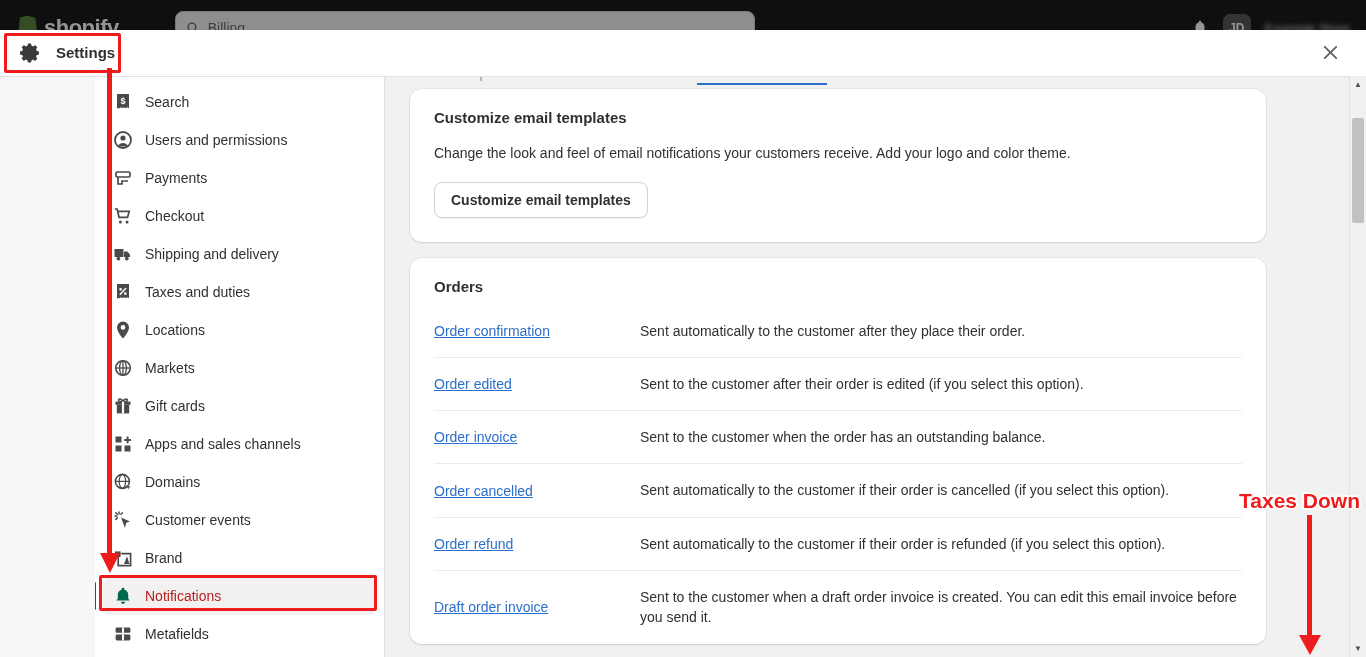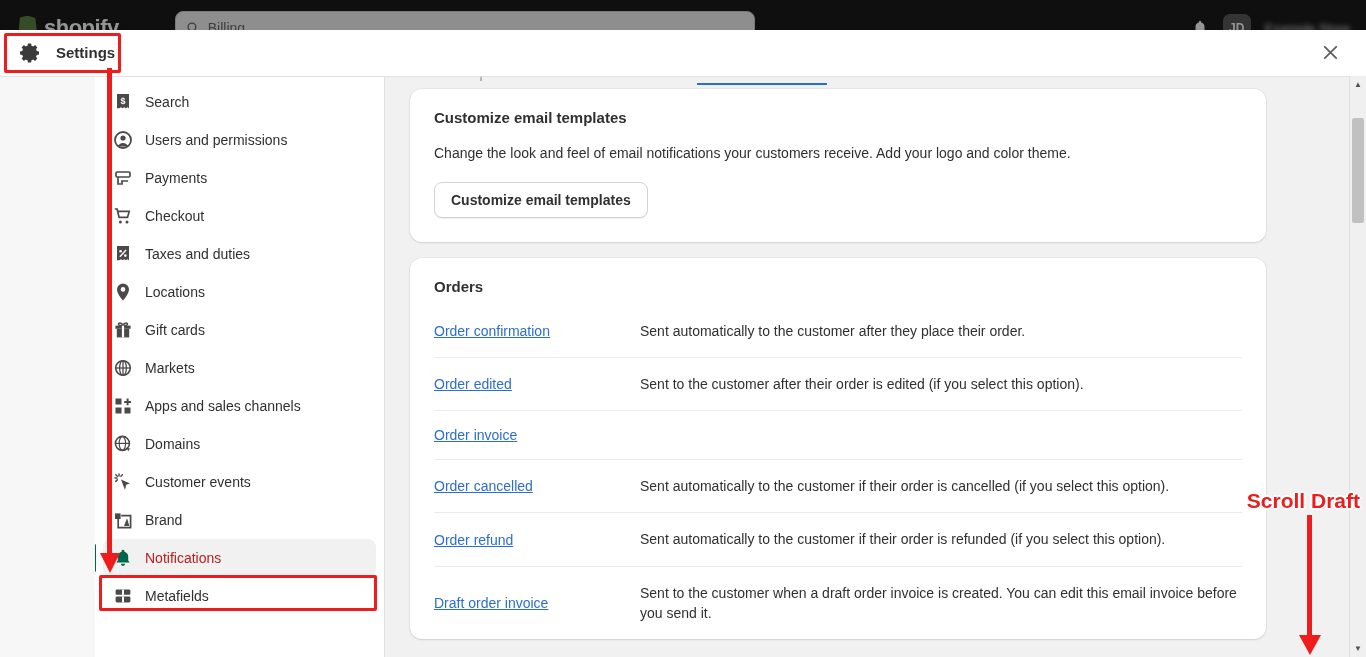--- a/index.html
+++ b/index.html
@@ -333,20 +333,29 @@
 
       <div class="nav-item">
         <svg class="nav-icon" viewBox="0 0 20 20">
           <path fill="none" stroke="#4a4a4a" stroke-width="1.7" d="M1.8 3h2.3l2 8.4h8.4l1.7-6H5.2"></path>
           <circle cx="7.4" cy="16" r="1.5" fill="#4a4a4a"></circle>
           <circle cx="14" cy="16" r="1.5" fill="#4a4a4a"></circle>
         </svg>
         <span class="nav-label">Checkout</span>
       </div>
 
+      <div class="nav-item">
+        <svg class="nav-icon" viewBox="0 0 20 20">
+          <path fill="#4a4a4a" d="M1.5 5h9v8h-9z"></path>
+          <path fill="#4a4a4a" d="M11 7.6h3.4l2.6 2.8V13H11z"></path>
+          <circle cx="5.4" cy="14.6" r="1.9" fill="#4a4a4a"></circle>
+          <circle cx="13.8" cy="14.6" r="1.9" fill="#4a4a4a"></circle>
+        </svg>
+        <span class="nav-label">Shipping and delivery</span>
+      </div>
 
       <div class="nav-item">
         <svg class="nav-icon" viewBox="0 0 20 20">
           <path fill="#4a4a4a" d="M4 2h12v14.2l-1.6-1-1.6 1-1.6-1-1.6 1-1.6-1-1.6 1L4 16.2z"></path>
           <circle cx="7.6" cy="7.2" r="1.3" fill="#fff"></circle>
           <circle cx="12.3" cy="11.6" r="1.3" fill="#fff"></circle>
           <line x1="13.1" y1="6" x2="6.8" y2="12.8" stroke="#fff" stroke-width="1.4"></line>
         </svg>
         <span class="nav-label">Taxes and duties</span>
       </div>
@@ -354,36 +363,36 @@
       <div class="nav-item">
         <svg class="nav-icon" viewBox="0 0 20 20">
           <path fill="#4a4a4a" d="M10 1.5a6 6 0 00-6 6c0 4.4 6 11 6 11s6-6.6 6-11a6 6 0 00-6-6z"></path>
           <circle cx="10" cy="7.4" r="2.3" fill="#fff"></circle>
         </svg>
         <span class="nav-label">Locations</span>
       </div>
 
       <div class="nav-item">
         <svg class="nav-icon" viewBox="0 0 20 20">
+          <circle cx="10" cy="10" r="7.3" fill="none" stroke="#4a4a4a" stroke-width="1.6"></circle>
+          <ellipse cx="10" cy="10" rx="3.4" ry="7.3" fill="none" stroke="#4a4a4a" stroke-width="1.3"></ellipse>
+          <line x1="2.7" y1="10" x2="17.3" y2="10" stroke="#4a4a4a" stroke-width="1.3"></line>
+          <line x1="10" y1="2.7" x2="10" y2="17.3" stroke="#4a4a4a" stroke-width="1.3"></line>
+        </svg>
+        <span class="nav-label">Markets</span>
+      </div>
+
+      <div class="nav-item">
+        <svg class="nav-icon" viewBox="0 0 20 20">
           <path fill="none" stroke="#4a4a4a" stroke-width="1.6" d="M10 5.2C8.6 2 5.2 2.6 5.6 4.6 5.9 6 8.2 5.4 10 5.2zM10 5.2c1.4-3.2 4.8-2.6 4.4-.6-.3 1.4-2.6.8-4.4.6z"></path>
           <rect x="2.4" y="5.6" width="15.2" height="3.2" fill="#4a4a4a"></rect>
           <rect x="3.8" y="9" width="12.4" height="8.4" fill="#4a4a4a"></rect>
           <rect x="8.9" y="5.6" width="2.2" height="11.8" fill="#fff"></rect>
         </svg>
         <span class="nav-label">Gift cards</span>
-      </div>
-
-      <div class="nav-item">
-        <svg class="nav-icon" viewBox="0 0 20 20">
-          <circle cx="10" cy="10" r="7.3" fill="none" stroke="#4a4a4a" stroke-width="1.6"></circle>
-          <ellipse cx="10" cy="10" rx="3.4" ry="7.3" fill="none" stroke="#4a4a4a" stroke-width="1.3"></ellipse>
-          <line x1="2.7" y1="10" x2="17.3" y2="10" stroke="#4a4a4a" stroke-width="1.3"></line>
-          <line x1="10" y1="2.7" x2="10" y2="17.3" stroke="#4a4a4a" stroke-width="1.3"></line>
-        </svg>
-        <span class="nav-label">Markets</span>
       </div>
 
       <div class="nav-item">
         <svg class="nav-icon" viewBox="0 0 20 20">
           <rect x="2.5" y="2.5" width="6" height="6" fill="#4a4a4a"></rect>
           <rect x="2.5" y="11.5" width="6" height="6" fill="#4a4a4a"></rect>
           <rect x="11.5" y="11.5" width="6" height="6" fill="#4a4a4a"></rect>
           <path fill="#4a4a4a" d="M13.6 2.5h2v2.4h2.4v2h-2.4v2.4h-2V6.9h-2.4v-2h2.4z"></path>
         </svg>
         <span class="nav-label">Apps and sales channels</span>
@@ -461,20 +470,21 @@
         <div class="notif-row">
           <a class="notif-name">Order confirmation</a>
           <span class="notif-desc">Sent automatically to the customer after they place their order.</span>
         </div>
         <div class="notif-row">
           <a class="notif-name">Order edited</a>
           <span class="notif-desc">Sent to the customer after their order is edited (if you select this option).</span>
         </div>
         <div class="notif-row">
           <a class="notif-name">Order invoice</a>
+          <span class="notif-desc">Sent to the customer when the order has an outstanding balance.</span>
         </div>
         <div class="notif-row">
           <a class="notif-name">Order cancelled</a>
           <span class="notif-desc">Sent automatically to the customer if their order is cancelled (if you select this option).</span>
         </div>
         <div class="notif-row">
           <a class="notif-name">Order refund</a>
           <span class="notif-desc">Sent automatically to the customer if their order is refunded (if you select this option).</span>
         </div>
         <div class="notif-row">
@@ -492,17 +502,17 @@
 
   </div>
 </div>
 
 <div class="anno anno-box anno-settings"></div>
 <div class="anno anno-box anno-notif"></div>
 <div class="anno anno-arrow-left">
   <span class="shaft"></span>
   <span class="head"></span>
 </div>
-<div class="anno anno-scroll-label">Scroll Draft</div>
+<div class="anno anno-scroll-label">Taxes Down</div>
 <div class="anno anno-arrow-down">
   <span class="shaft"></span>
   <span class="head"></span>
 </div>
 
 </body></html>

